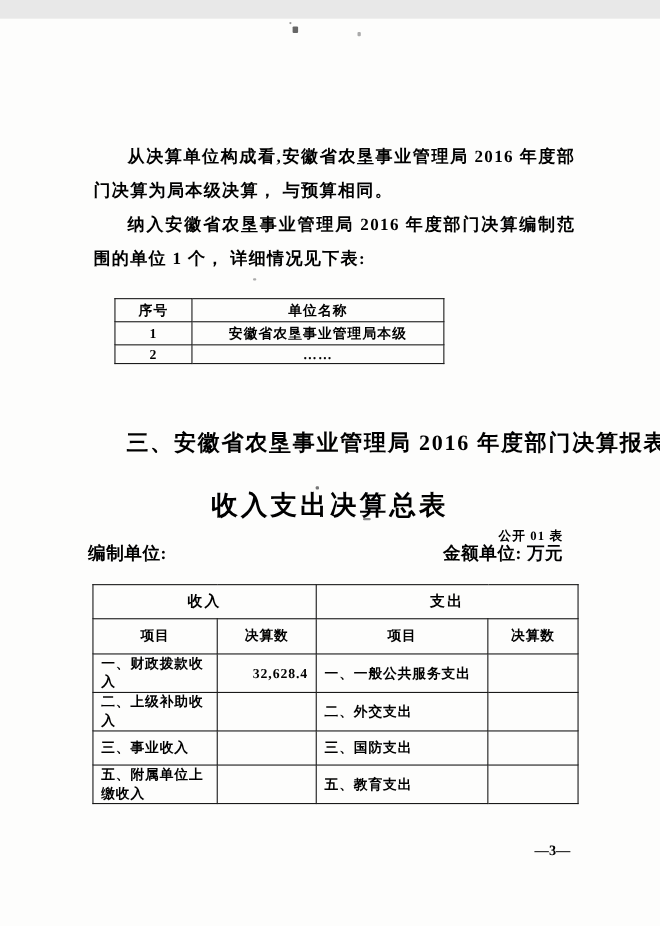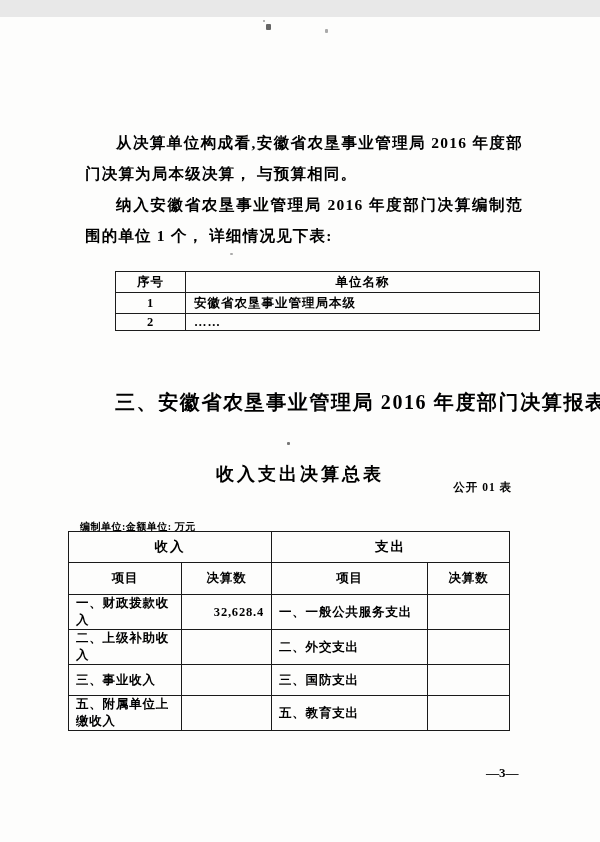--- a/index.html
+++ b/index.html
@@ -30,76 +30,76 @@
     width: 438px;
     font-size: 15.5px;
     line-height: 31px;
     letter-spacing: 1.2px;
     text-align: justify;
   }
   .body-text p { text-indent: 2em; }
 
   .units-table {
     position: absolute;
-    left: 115px; top: 254px;
-    width: 425px;
+    left: 104px; top: 254px;
+    width: 300px;
     border-collapse: collapse;
     table-layout: fixed;
     font-size: 12.5px;
     letter-spacing: 1px;
   }
   .units-table col.c-no   { width: 70px; }
   .units-table td {
     border: 1.6px solid #1c1c1c;
     height: 21px;
     padding: 0 8px;
     font-weight: bold;
   }
   .units-table tr.short td { height: 17px; }
   .units-table .center { text-align: center; }
-  .units-table .name   { text-align: left; }
+  .units-table .name   { text-align: center; }
   .units-table thead td { text-align: center; }
 
   .section-heading {
     position: absolute;
     left: 115px; top: 372px;
     font-size: 20px;
     letter-spacing: 1.6px;
     white-space: nowrap;
   }
 
   .report-title {
     position: absolute;
-    left: 0; top: 445px;
+    left: 0; top: 426px;
     width: 100%;
     text-align: center;
-    font-size: 18px;
+    font-size: 24px;
     letter-spacing: 3px;
   }
 
   .table-label {
     position: absolute;
     right: 88px; top: 463px;
     font-size: 11.5px;
     letter-spacing: 1px;
   }
 
   .meta-row {
     position: absolute;
-    left: 80px; top: 503px;
+    left: 80px; top: 476px;
     width: 432px;
     display: flex;
-    justify-content: flex-start;
-    font-size: 10px;
+    justify-content: space-between;
+    font-size: 16px;
     letter-spacing: 0.5px;
   }
 
   .main-table {
     position: absolute;
-    left: 68px; top: 514px;
+    left: 84px; top: 514px;
     width: 441px;
     border-collapse: collapse;
     table-layout: fixed;
     font-size: 12.5px;
     letter-spacing: 0.8px;
   }
   .main-table col.c1 { width: 113px; }
   .main-table col.c2 { width: 90px;  }
   .main-table col.c3 { width: 156px; }
   .main-table col.c4 { width: 82px;  }

